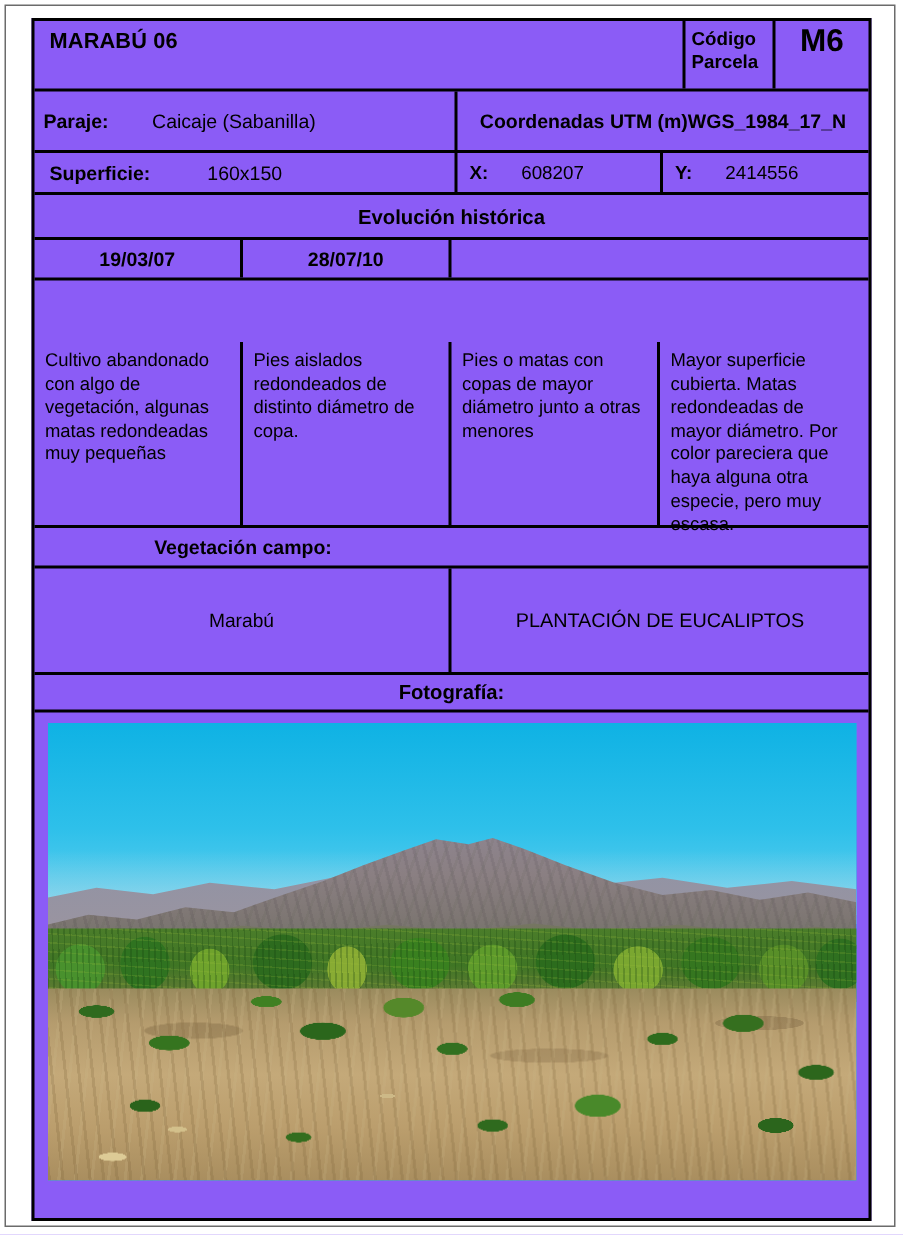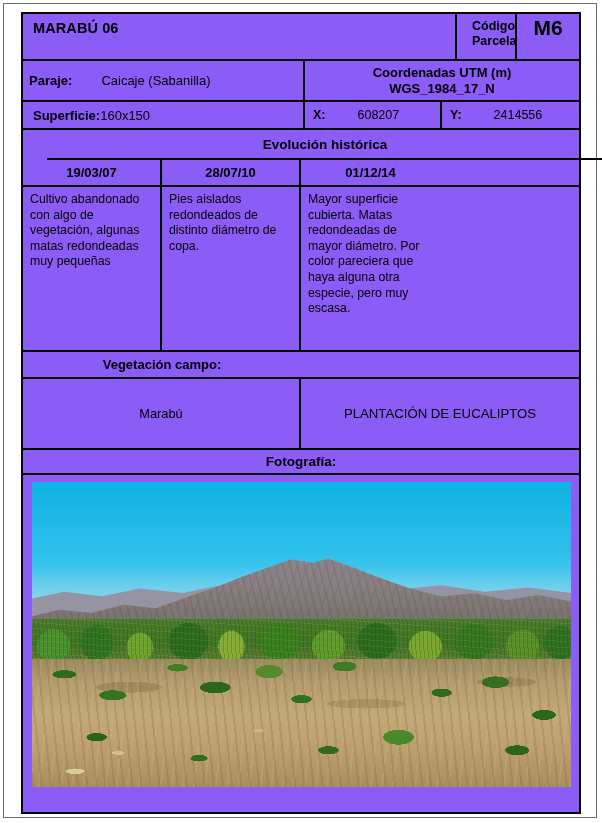--- a/index.html
+++ b/index.html
@@ -61,21 +61,21 @@
     padding-top: 6px;
     padding-left: 10px;
     letter-spacing: .1px;
   }
   #codigo-label-cell {
     width: 60px;
     font-size: 12.5px;
     font-weight: bold;
     line-height: 15px;
     padding-top: 5px;
-    padding-left: 15px;
+    padding-left: 4px;
   }
   #codigo-value-cell {
     width: 62px;
     font-size: 21px;
     font-weight: bold;
     display: flex;
     align-items: center;
     justify-content: center;
     padding-bottom: 20px;
   }
@@ -90,48 +90,48 @@
   }
   #paraje-label { font-weight: bold; }
   #paraje-value { margin-left: 29px; }
   #coords-cell {
     width: 274px;
     font-size: 13px;
     font-weight: bold;
     text-align: center;
     line-height: 15.5px;
     display: flex;
-    flex-direction: column;
+    flex-direction: row;
     align-items: center;
     justify-content: center;
   }
 
   
   #row-superficie { height: 28px; }
   #superficie-cell {
     width: 282px;
     display: flex;
     align-items: center;
     font-size: 13px;
     padding-left: 10px;
   }
   #superficie-label { font-weight: bold; }
-  #superficie-value { }
+  #superficie-value { margin-left: 38px; }
   #x-cell, #y-cell {
     width: 137px;
     display: flex;
     align-items: center;
     font-size: 12.5px;
     padding-left: 8px;
   }
   .coord-label { font-weight: bold; }
-  .coord-value { margin-left: 32px; }
-
-  
-  #row-evo-title { height: 30px; margin-left: 24px; }
+  .coord-value { margin-left: 22px; }
+
+  
+  #row-evo-title { height: 30px; }
   #evo-title-cell {
     width: 556px;
     font-size: 13.5px;
     font-weight: bold;
     display: flex;
     align-items: center;
     justify-content: center;
   }
 
   
@@ -145,20 +145,21 @@
     justify-content: center;
   }
 
   
   #row-desc { height: 165px; }
   .desc-cell {
     width: 139px;
     font-size: 12.3px;
     line-height: 15.6px;
     padding: 5px 7px 5px 7px;
+    margin-top: 41px;
   }
 
   
   #row-veg-head { height: 27px; }
   #veg-imagenes-head {
     width: 278px;
     font-size: 13px;
     font-weight: bold;
     display: flex;
     align-items: center;
@@ -369,26 +370,26 @@
       </div>
     </div>
 
     <div class="row bb" id="row-evo-title">
       <div class="cell" id="evo-title-cell">Evolución histórica</div>
     </div>
 
     <div class="row bb" id="row-dates">
       <div class="cell br date-cell">19/03/07</div>
       <div class="cell br date-cell">28/07/10</div>
-      <div class="cell date-cell">01/12/14</div>
     </div>
 
     <div class="row bb" id="row-desc">
       <div class="cell br desc-cell">Cultivo abandonado con algo de vegetación, algunas matas redondeadas muy pequeñas</div>
       <div class="cell br desc-cell">Pies aislados redondeados de distinto diámetro de copa.</div>
+      <div class="cell br desc-cell">Pies o matas con copas de mayor diámetro junto a otras menores</div>
       <div class="cell desc-cell">Mayor superficie cubierta. Matas redondeadas de mayor diámetro. Por color pareciera que haya alguna otra especie, pero muy escasa.</div>
     </div>
 
     <div class="row bb" id="row-veg-head">
       <div class="cell" id="veg-campo-head">Vegetación campo:</div>
     </div>
 
     <div class="row bb" id="row-veg-val">
       <div class="cell br" id="veg-imagenes-val">Marabú</div>
       <div class="cell" id="veg-campo-val">PLANTACIÓN DE EUCALIPTOS</div>

